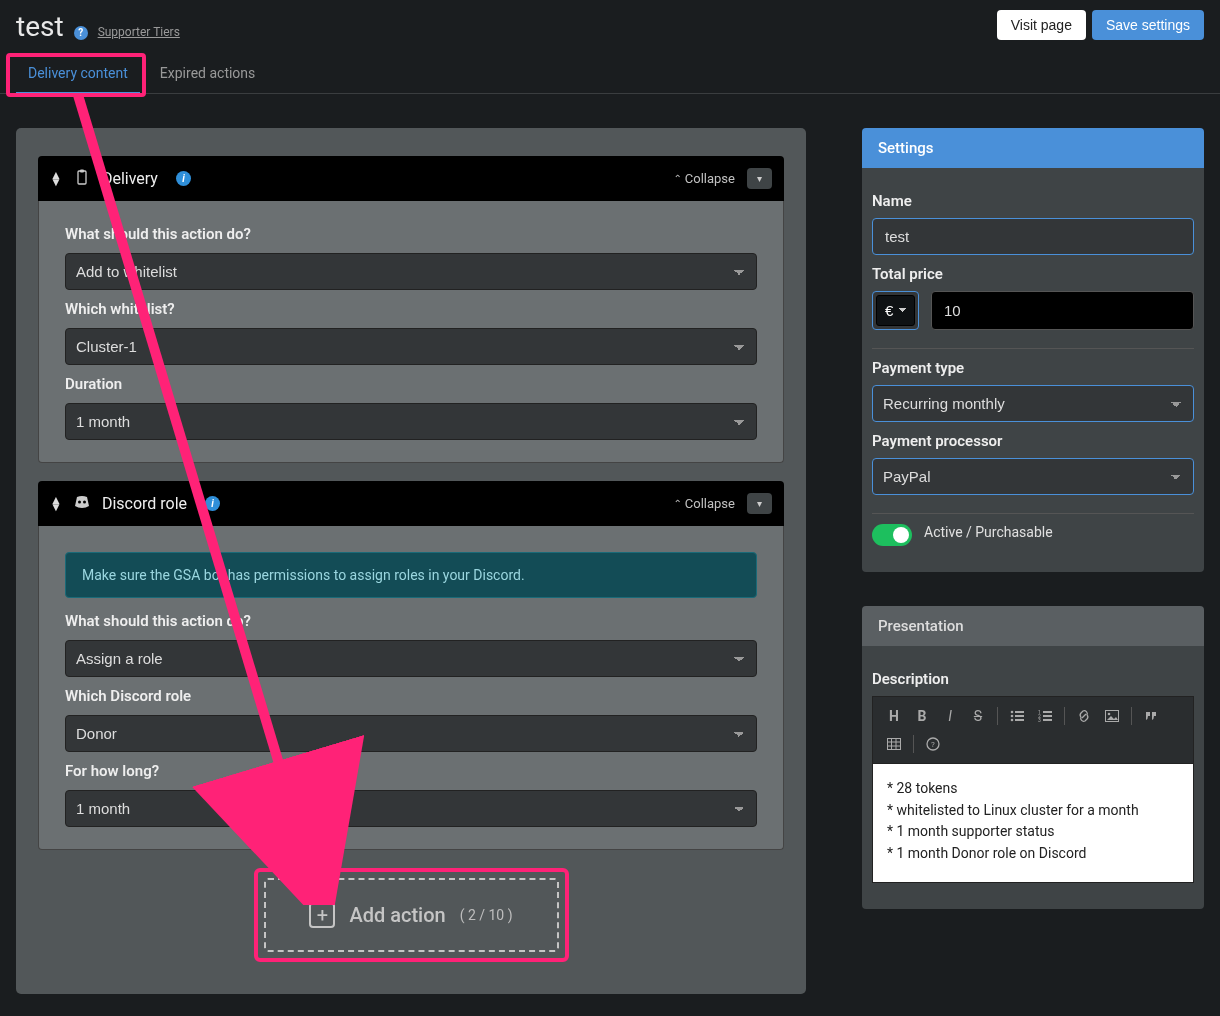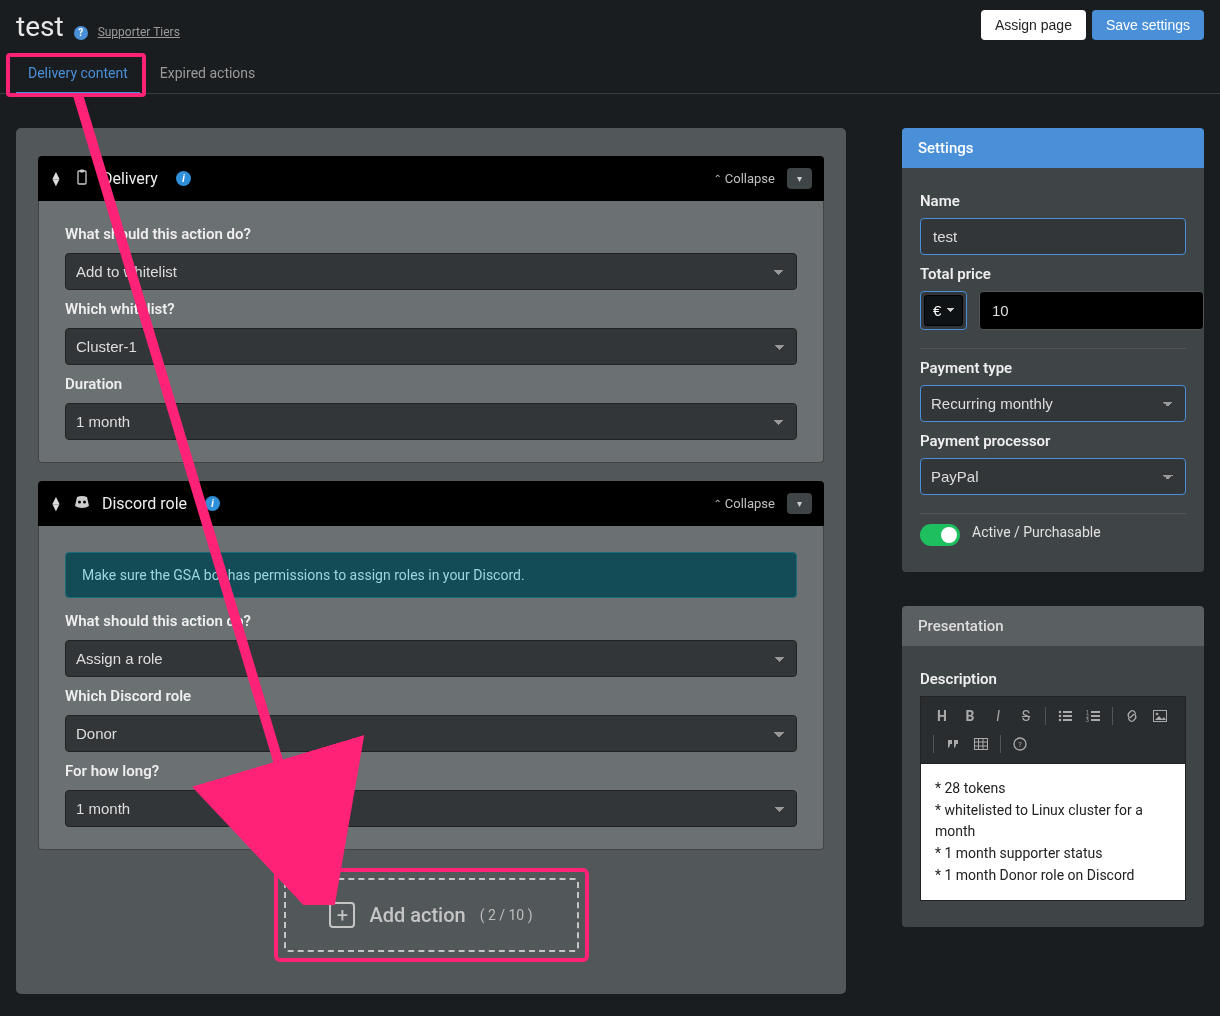--- a/index.html
+++ b/index.html
@@ -82,21 +82,21 @@
   border: 4px solid #ff2277;
   border-radius: 4px;
   pointer-events: none;
 }
 .main-layout {
   display: flex;
   gap: 56px;
   padding: 34px 16px 0 16px;
 }
 .left-col { flex: 1; }
-.right-col { width: 302px; }
+.right-col { width: 342px; }
 .panel-outer {
   background: #525759;
   border-radius: 5px;
   padding: 28px 22px 32px 22px;
   position: relative;
 }
 .action-card {
   margin-bottom: 18px;
 }
 .action-header {
@@ -209,21 +209,21 @@
 }
 .sidebar-header {
   padding: 11px 16px;
   font-size: 15px;
   font-weight: 500;
 }
 .sidebar-header.blue { background: #4a90d9; color: #fff; }
 .sidebar-header.gray { background: #5a5f62; color: #ddd; }
 .sidebar-body {
   background: #3f4446;
-  padding: 14px 18px 26px;
+  padding: 14px 10px 26px;
 }
 .side-label {
   color: #eee;
   font-weight: 600;
   font-size: 15px;
   margin: 10px 0 8px;
   display: block;
 }
 .text-input {
   width: 100%;
@@ -335,21 +335,21 @@
 </head>
 <body>
 
 <div class="header">
   <div class="header-left">
     <span class="page-title">test</span>
     <span class="help-icon">?</span>
     <a class="breadcrumb-link">Supporter Tiers</a>
   </div>
   <div class="header-right">
-    <button class="btn btn-light">Assign page</button>
+    <button class="btn btn-light">Visit page</button>
     <button class="btn btn-primary">Save settings</button>
   </div>
 </div>
 
 <div class="tabs">
   <div class="tab active">Delivery content</div>
   <div class="tab">Expired actions</div>
 </div>
 <div class="tab-highlight" style="left:6px;top:53px;width:140px;height:44px;"></div>
 

